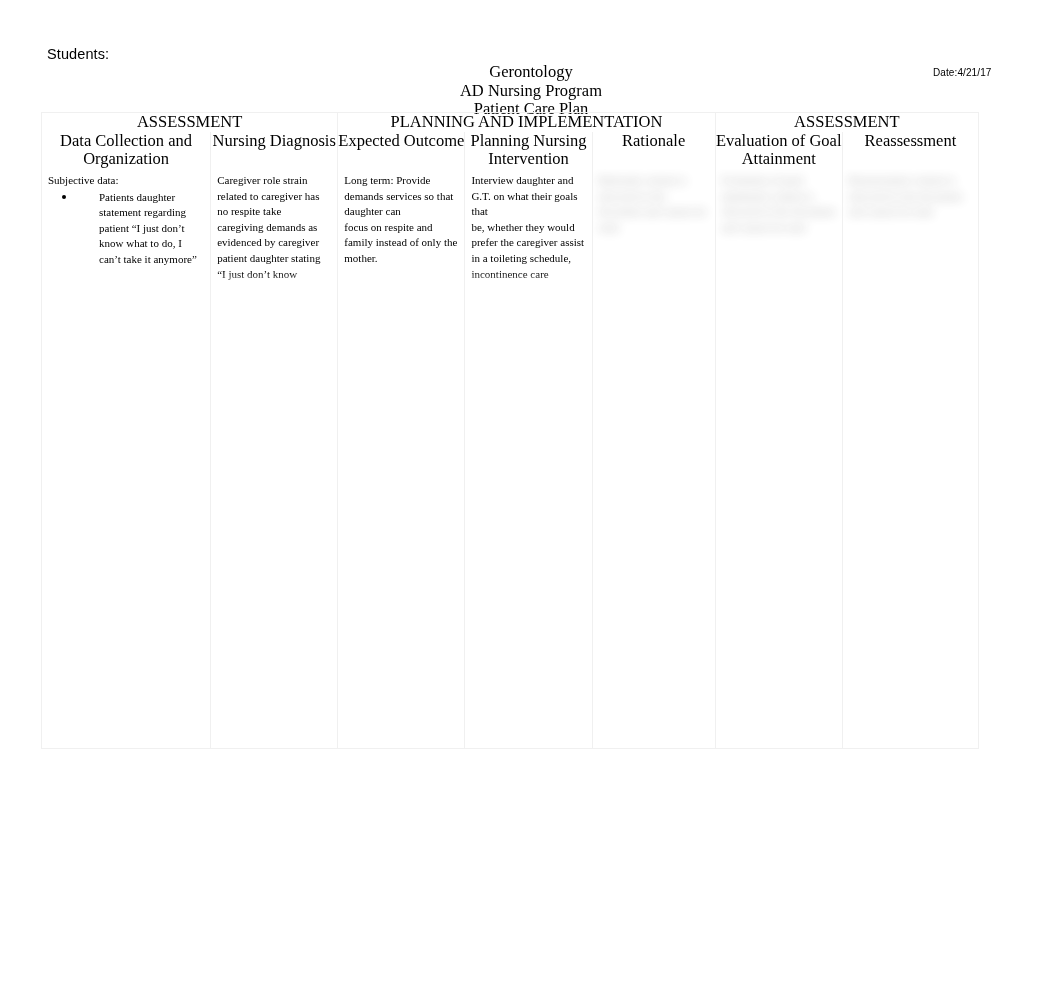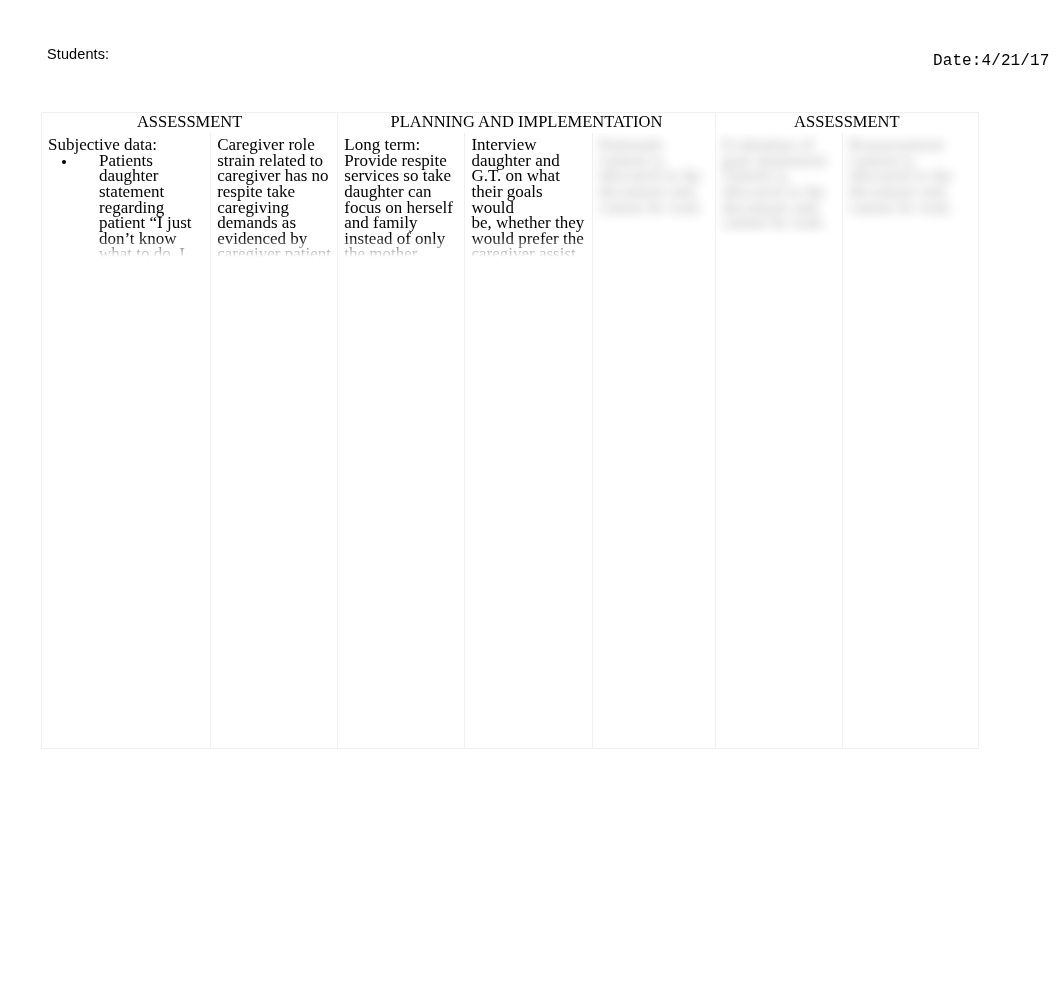--- a/index.html
+++ b/index.html
@@ -32,23 +32,23 @@
     top: 45px;
     font-family: "Liberation Sans", "DejaVu Sans", sans-serif;
     font-size: 14.5px;
     line-height: 18px;
     letter-spacing: 0.1px;
     white-space: nowrap;
   }
   #date-label {
     position: absolute;
     left: 933px;
-    top: 52px;
-    font-family: Liberation Mono, monospace;
-    font-size: 16px;
+    top: 64px;
+    font-family: Liberation Sans, sans-serif;
+    font-size: 10px;
     line-height: 18px;
     letter-spacing: 0.1px;
     white-space: nowrap;
   }
   #title-stack {
     position: absolute;
     left: 0;
     top: 63px;
     width: 1062px;
     text-align: center;
@@ -113,21 +113,21 @@
   }
   .cell-inner {
     position: absolute;
     left: 0;
     top: 0;
     right: 0;
     height: 126px;
     overflow: hidden;
     padding: 4px 6px 0 6px;
     box-sizing: border-box;
-    font-size: 17px;
+    font-size: 11px;
     line-height: 15.6px;
     -webkit-mask-image: linear-gradient(to bottom,
         rgba(0,0,0,1) 0px, rgba(0,0,0,1) 104px, rgba(0,0,0,0) 124px);
     mask-image: linear-gradient(to bottom,
         rgba(0,0,0,1) 0px, rgba(0,0,0,1) 104px, rgba(0,0,0,0) 124px);
   }
   .cell-inner p {
     margin: 0;
   }
   .cell-inner ul {
@@ -176,20 +176,25 @@
 </style>
 </head>
 <body>
 
 <div id="page-header">
 
   <div id="students-label">Students:</div>
 
   <div id="date-label">Date:4/21/17</div>
 
+  <div id="title-stack">
+    <div>Gerontology</div>
+    <div>AD Nursing Program</div>
+    <div>Patient Care Plan</div>
+  </div>
 
 </div>
 
 <div id="careplan-table-wrap">
   <table class="careplan">
     <colgroup>
       <col style="width:169px">
       <col style="width:127px">
       <col style="width:127px">
       <col style="width:127px">
@@ -198,20 +203,29 @@
       <col style="width:136px">
     </colgroup>
 
     <tbody>
         <tr>
       <th class="grp-head" colspan="2">ASSESSMENT</th>
       <th class="grp-head" colspan="3">PLANNING AND IMPLEMENTATION</th>
       <th class="grp-head" colspan="2">ASSESSMENT</th>
     </tr>
 
+    <tr>
+      <th class="col-head">Data Collection and Organization</th>
+      <th class="col-head">Nursing Diagnosis</th>
+      <th class="col-head">Expected Outcome</th>
+      <th class="col-head">Planning Nursing Intervention</th>
+      <th class="col-head">Rationale</th>
+      <th class="col-head">Evaluation of Goal Attainment</th>
+      <th class="col-head">Reassessment</th>
+    </tr>
 
     <tr>
 
       <td class="body-cell">
         <div class="cell-inner">
           <p>Subjective data:</p>
           <ul>
             <li>Patients daughter statement regarding patient “I just don’t know what to do, I can’t take it anymore”</li>
 
           </ul>
@@ -220,29 +234,29 @@
 
       <td class="body-cell">
         <div class="cell-inner">
           <p>Caregiver role strain related to caregiver has no respite take</p>
           <p>caregiving demands as evidenced by caregiver patient daughter stating “I just don’t know</p>
         </div>
       </td>
 
       <td class="body-cell">
         <div class="cell-inner">
-          <p>Long term: Provide respite services so take daughter can</p>
-          <p>focus on herself and family instead of only the mother.</p>
-
-        </div>
-      </td>
-
-      <td class="body-cell">
-        <div class="cell-inner">
-          <p>Interview daughter and G.T. on what their goals would</p>
+          <p>Long term: Provide demands services so that daughter can</p>
+          <p>focus on respite and family instead of only the mother.</p>
+
+        </div>
+      </td>
+
+      <td class="body-cell">
+        <div class="cell-inner">
+          <p>Interview daughter and G.T. on what their goals that</p>
           <p>be, whether they would prefer the caregiver assist in a toileting schedule, incontinence care</p>
         </div>
       </td>
 
       <td class="body-cell redacted redacted-tall">
         <div class="cell-inner">
           <p>Rationale content is obscured in the document and cannot be read.</p>
         </div>
       </td>
 

